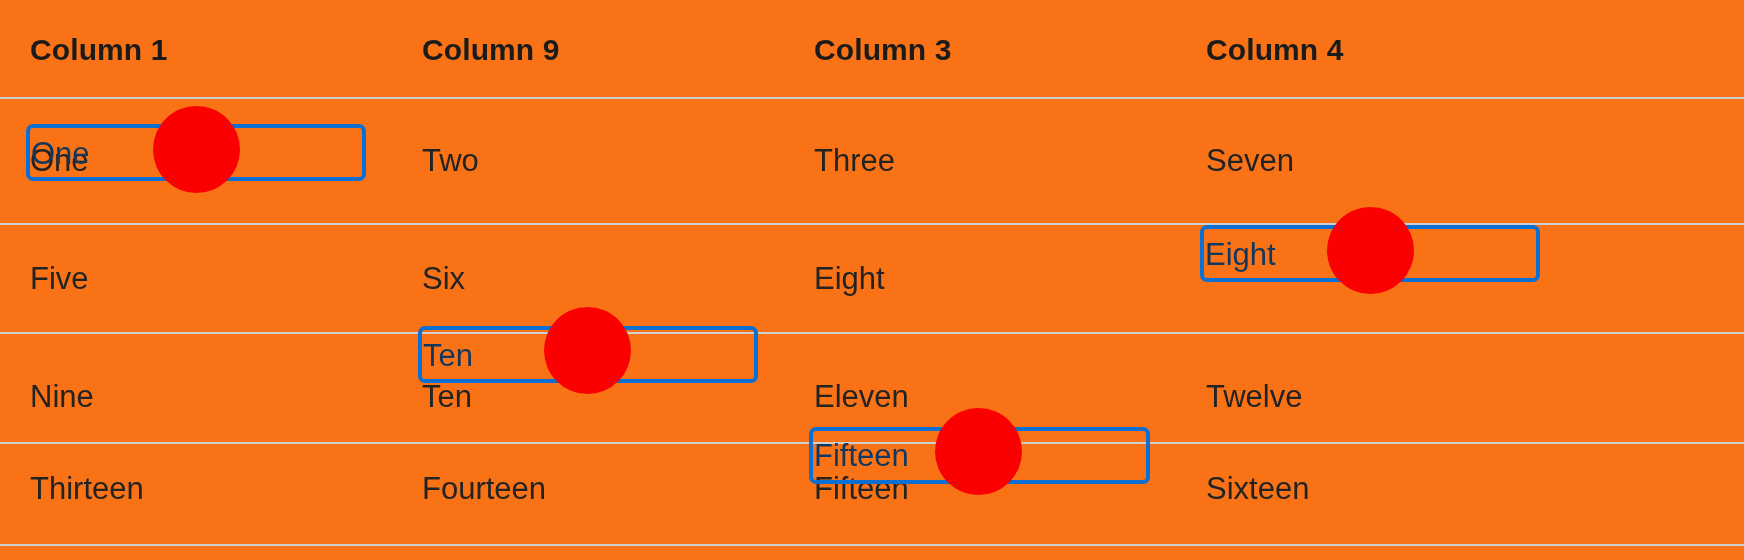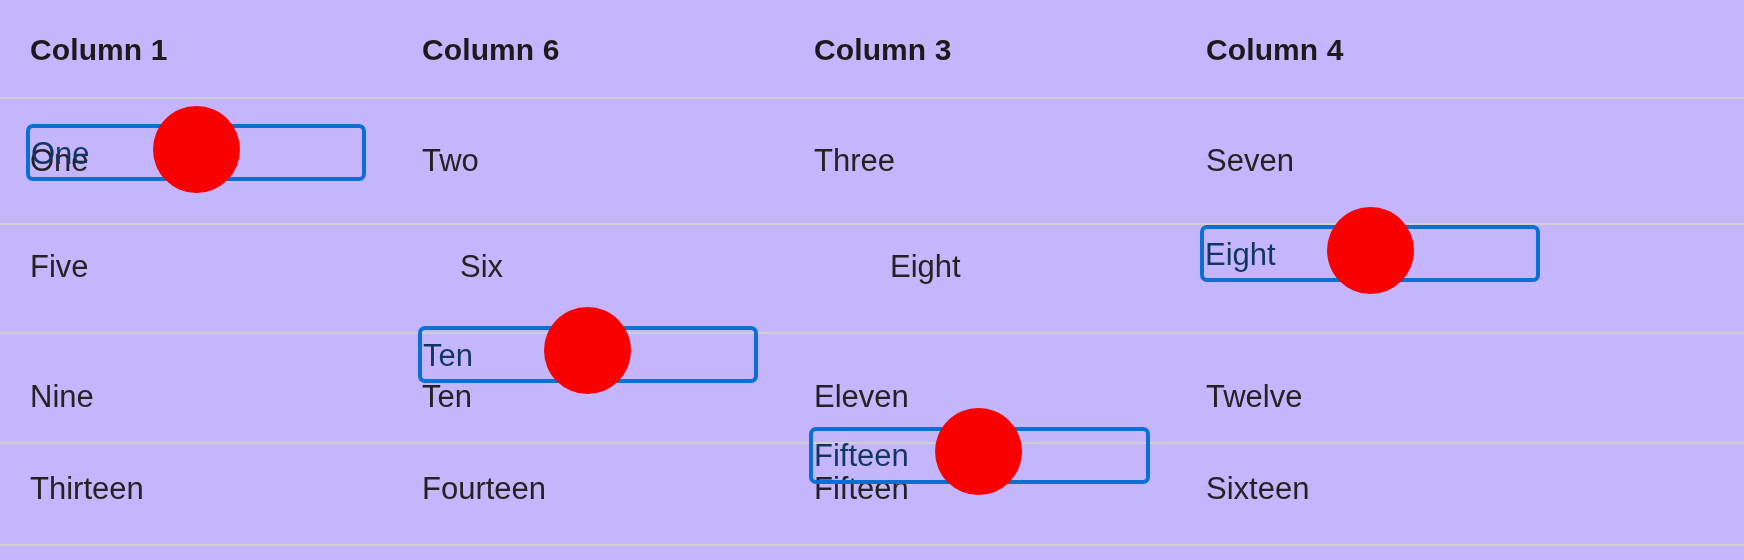--- a/index.html
+++ b/index.html
@@ -10,42 +10,42 @@
   body {
     width: 1744px;
     height: 560px;
     overflow: hidden;
     font-family: "Liberation Sans", sans-serif;
     position: relative;
   }
   #app {
     position: absolute;
     inset: 0;
-    background: #c4b5fd;
+    background: #f97316;
   }
 
   
   .table {
     position: absolute;
     left: 0;
     top: 0;
     width: 1744px;
     height: 560px;
   }
 
   .row {
     position: absolute;
     left: 0;
     width: 1744px;
     display: flex;
   }
 
   .header-row { top: 0px; height: 98px; }
   .data-row-0 { top: 98px;  height: 126px; }
-  .data-row-1 { top: 212px; height: 109px; gap: 38px; }
+  .data-row-1 { top: 224px; height: 109px; }
   .data-row-2 { top: 333px; height: 128px; }
   .data-row-3 { top: 443px; height: 92px; }
 
   .divider {
     position: absolute;
     left: 0;
     width: 1744px;
     height: 2px;
     background: #cfcfcf;
   }
@@ -128,21 +128,21 @@
 
 <div id="app">
 
   <div class="table">
 
     <div class="row header-row">
       <div class="cell header-cell">
           <span>Column 1</span>
         </div>
       <div class="cell header-cell">
-          <span>Column 6</span>
+          <span>Column 9</span>
         </div>
       <div class="cell header-cell">
           <span>Column 3</span>
         </div>
       <div class="cell header-cell">
           <span>Column 4</span>
         </div>
     </div>
 
     <div class="row data-row-0">

